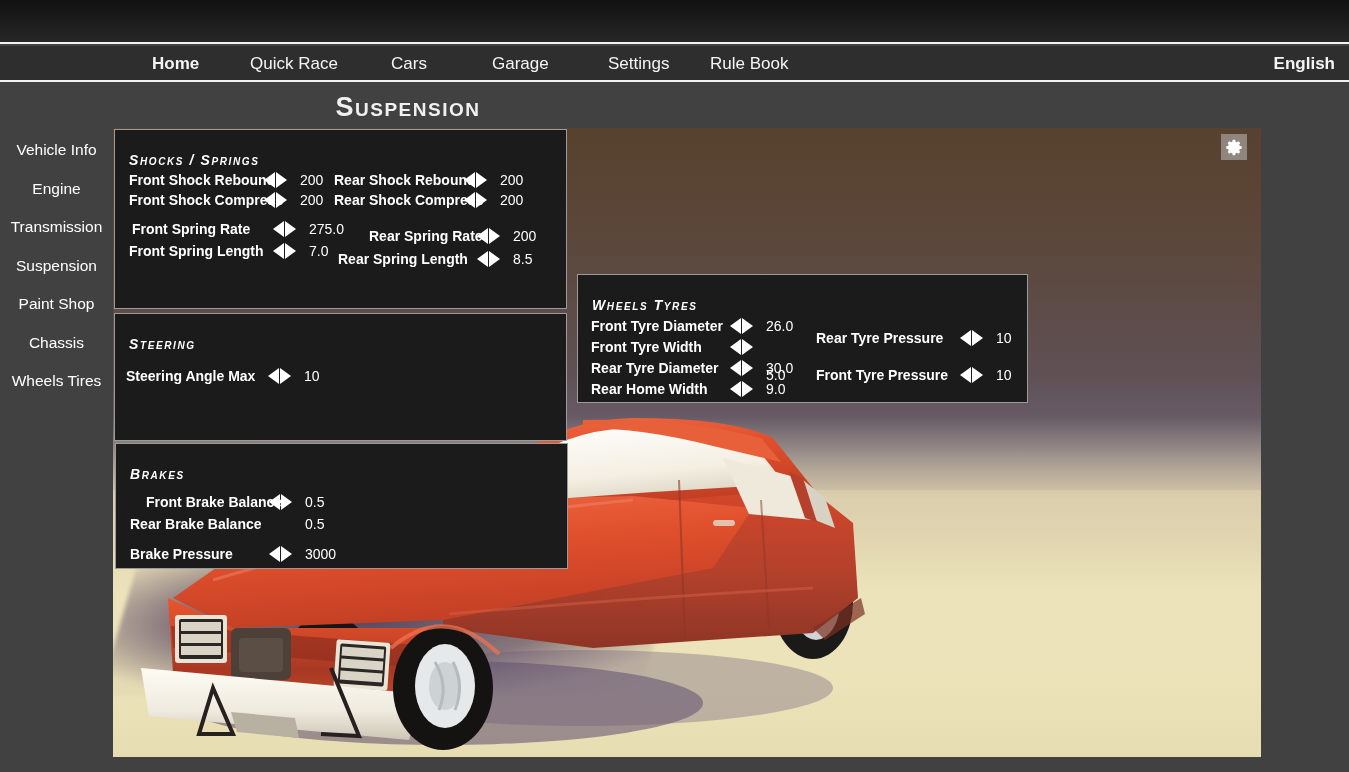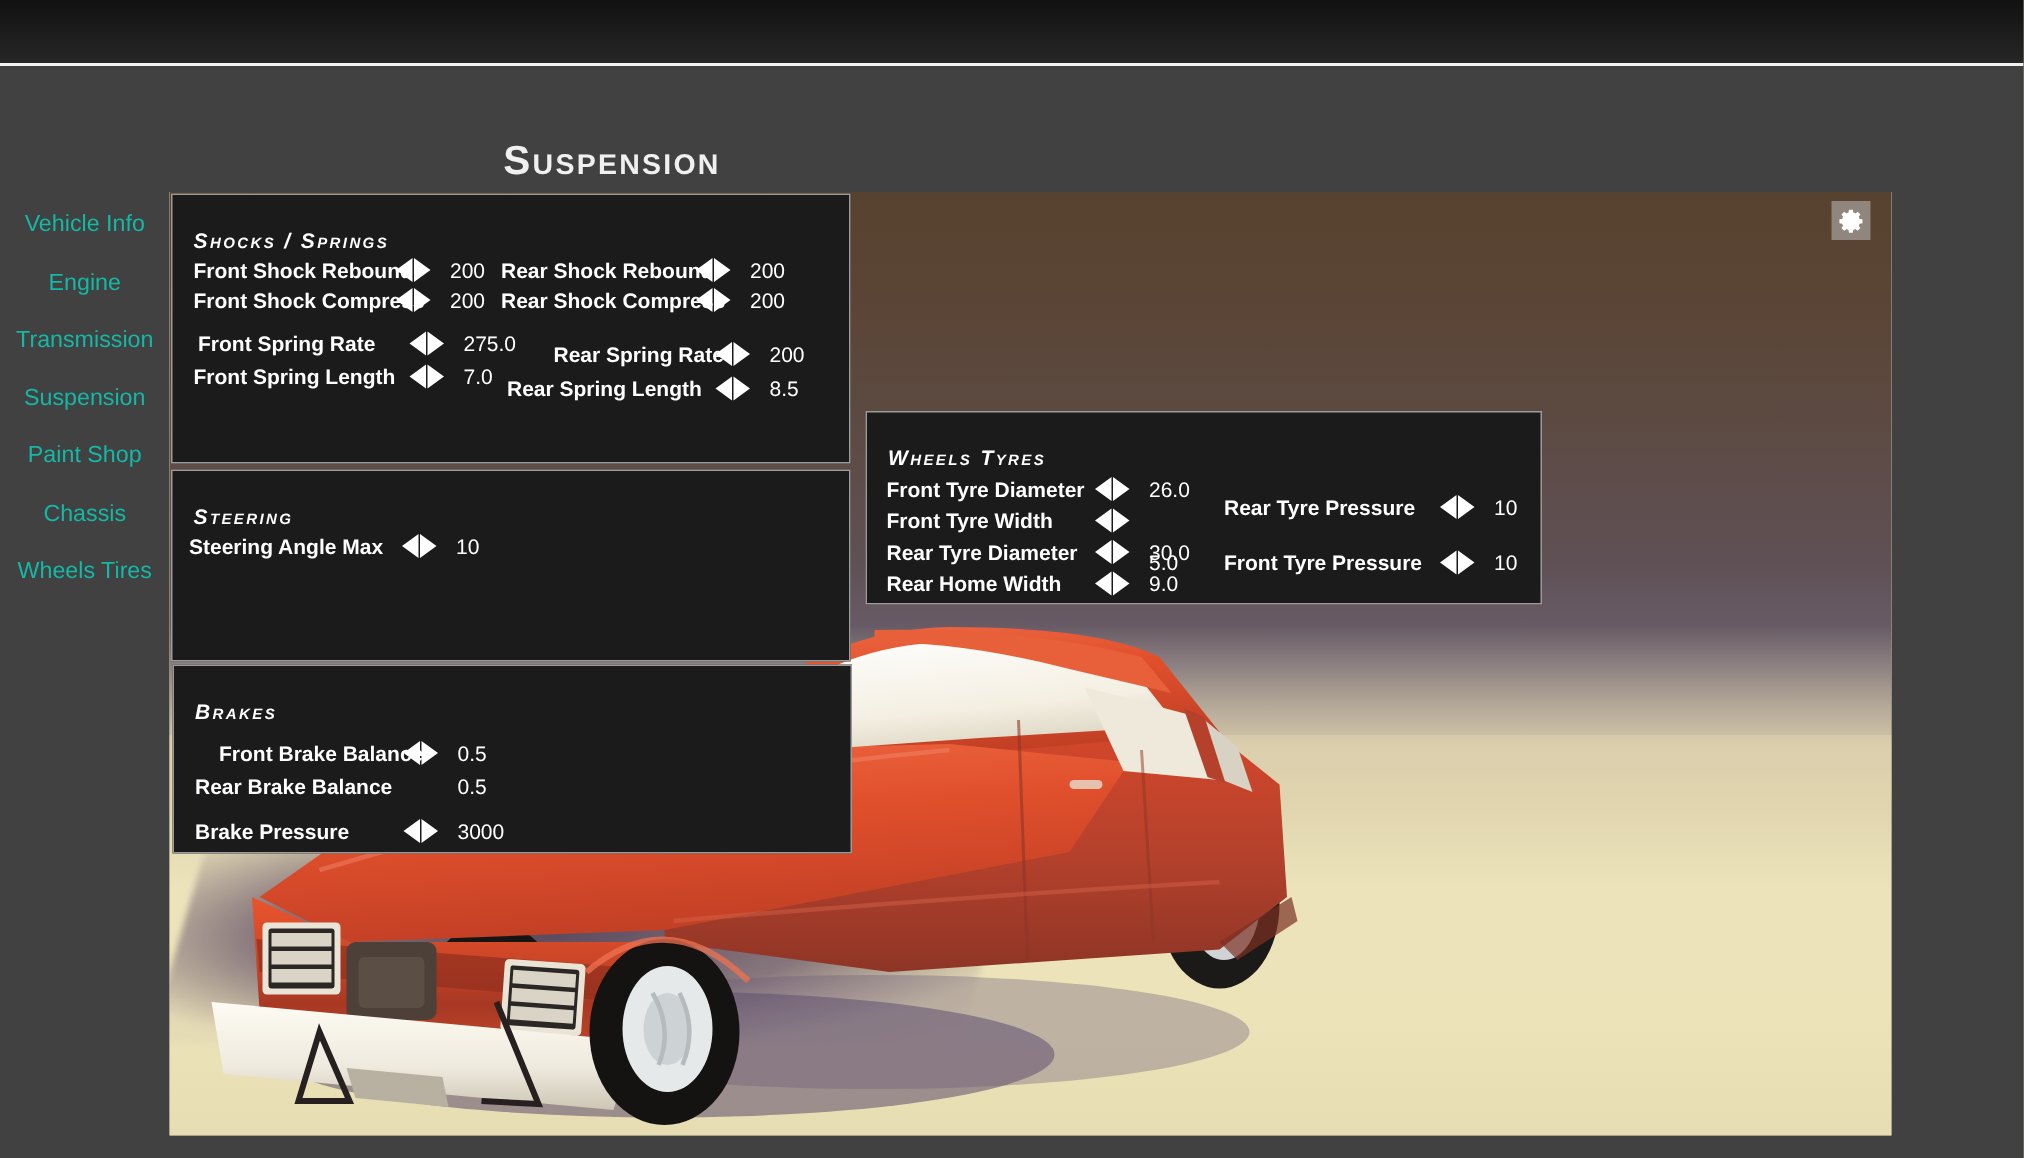--- a/index.html
+++ b/index.html
@@ -49,21 +49,21 @@
     line-height: 34px;
   }
 
   
   .sidebar {
     position: absolute; left: 0; top: 84px; width: 113px; height: 688px;
     background: #414141;
   }
   .side-item {
     position: absolute; left: 0; width: 113px; text-align: center;
-    color: #14b8a6; font-size: 15.5px; white-space: nowrap;
+    color: #ffffff; font-size: 15.5px; white-space: nowrap;
     cursor: pointer;
   }
 
   
   .viewport {
     position: absolute; left: 113px; top: 128px;
     width: 1148px; height: 629px;
     overflow: hidden;
     background: #e8e0b8;
   }
@@ -132,20 +132,31 @@
     color: #ffffff; font-size: 14px; white-space: nowrap;
   }
 </style>
 </head>
 <body>
 
 <div id="app">
 
   <div class="topstrip"></div>
 
+  <div class="navbar">
+    <div class="nav-items" id="nav-items">
+        <div class="nav-item active" style="left: 152px;">Home</div>
+        <div class="nav-item" style="left: 250px;">Quick Race</div>
+        <div class="nav-item" style="left: 391px;">Cars</div>
+        <div class="nav-item" style="left: 492px;">Garage</div>
+        <div class="nav-item" style="left: 608px;">Settings</div>
+        <div class="nav-item" style="left: 710px;">Rule Book</div>
+      </div>
+    <div class="nav-lang">English</div>
+  </div>
 
   <div class="sidebar">
     <div id="side-items">
         <div class="side-item" style="top: 57px;">Vehicle Info</div>
         <div class="side-item" style="top: 96px;">Engine</div>
         <div class="side-item" style="top: 134px;">Transmission</div>
         <div class="side-item" style="top: 173px;">Suspension</div>
         <div class="side-item" style="top: 211px;">Paint Shop</div>
         <div class="side-item" style="top: 250px;">Chassis</div>
         <div class="side-item" style="top: 288px;">Wheels Tires</div>
@@ -336,21 +347,21 @@
             <div class="arr arr-r"></div>
           </div>
           <div class="row-value" style="left: 398px;">8.5</div>
         </div>
       </div>
   </div>
 
   <div class="panel" id="panel-steering" style="left:114px; top:313px; width:453px; height:128px;">
     <div class="panel-title">Steering</div>
     <div class="rows">
-        <div class="row" style="left: 0px; top: 40px; width: 100%;">
+        <div class="row" style="left: 0px; top: 52px; width: 100%;">
           <div class="row-label" style="left: 11px;">Steering Angle Max</div>
           <div class="spin" style="left: 153px;">
             <div class="arr arr-l"></div>
             <div class="arr arr-r"></div>
           </div>
           <div class="row-value" style="left: 189px;">10</div>
         </div>
       </div>
   </div>
 

